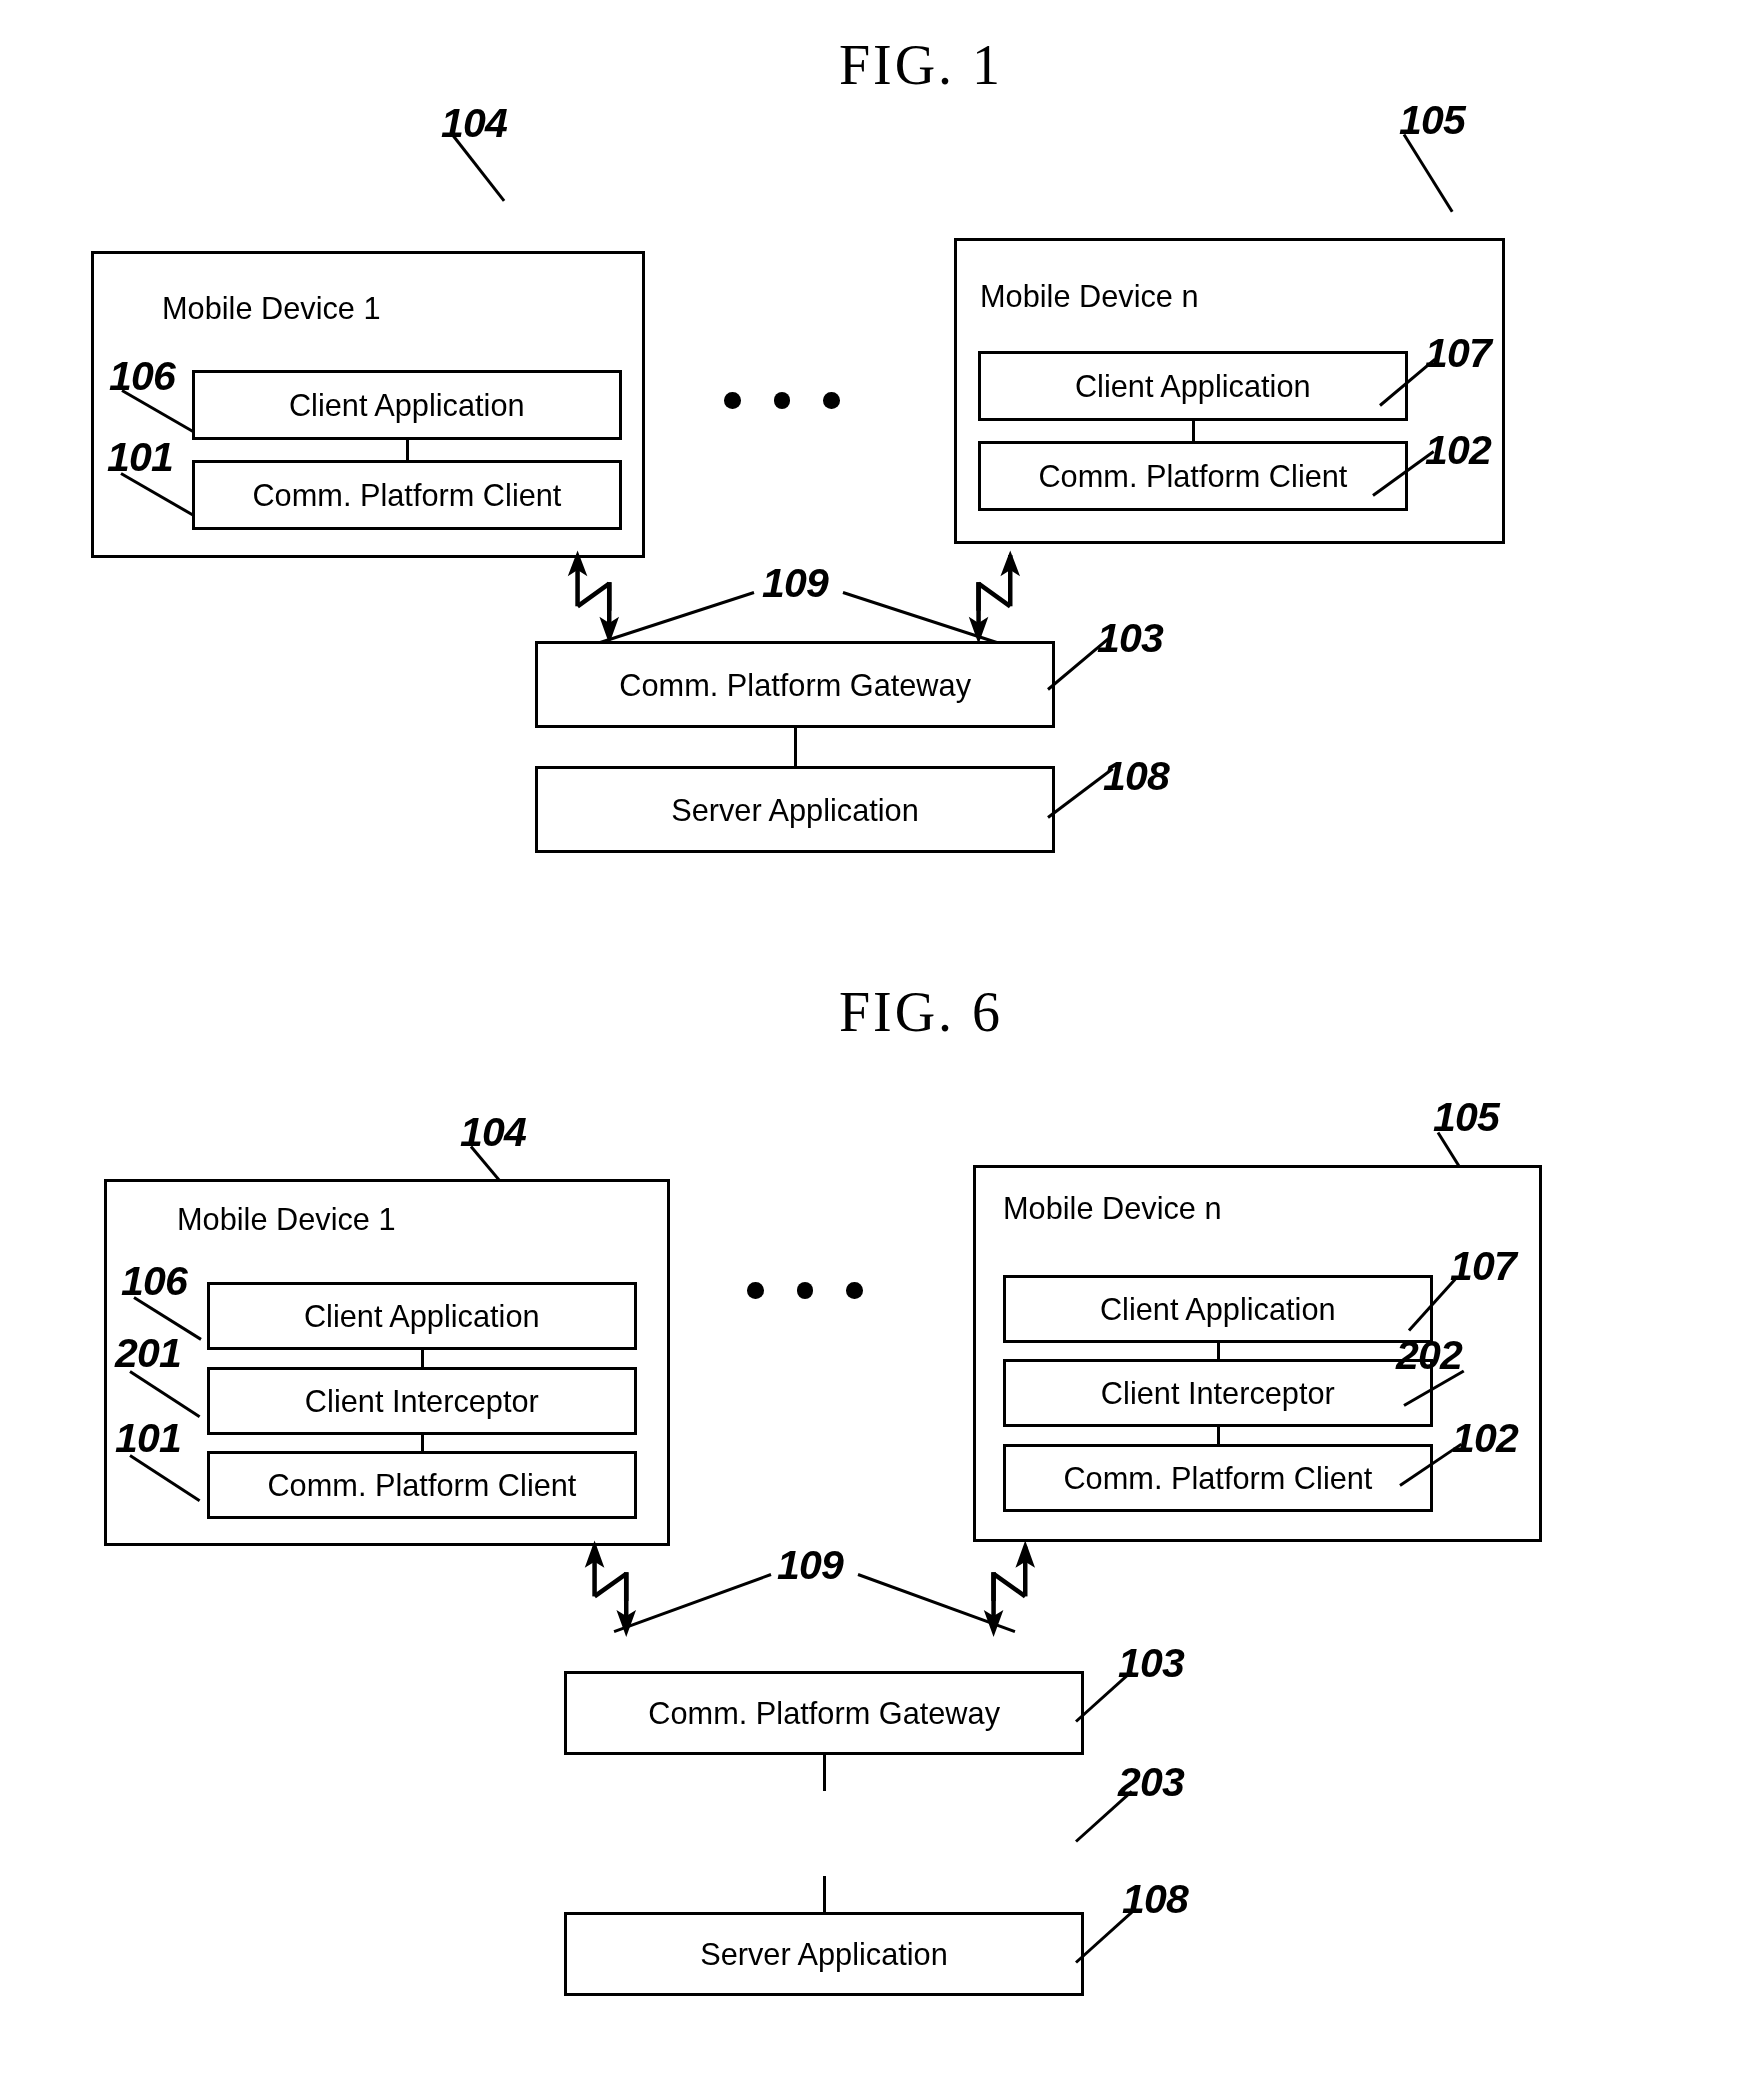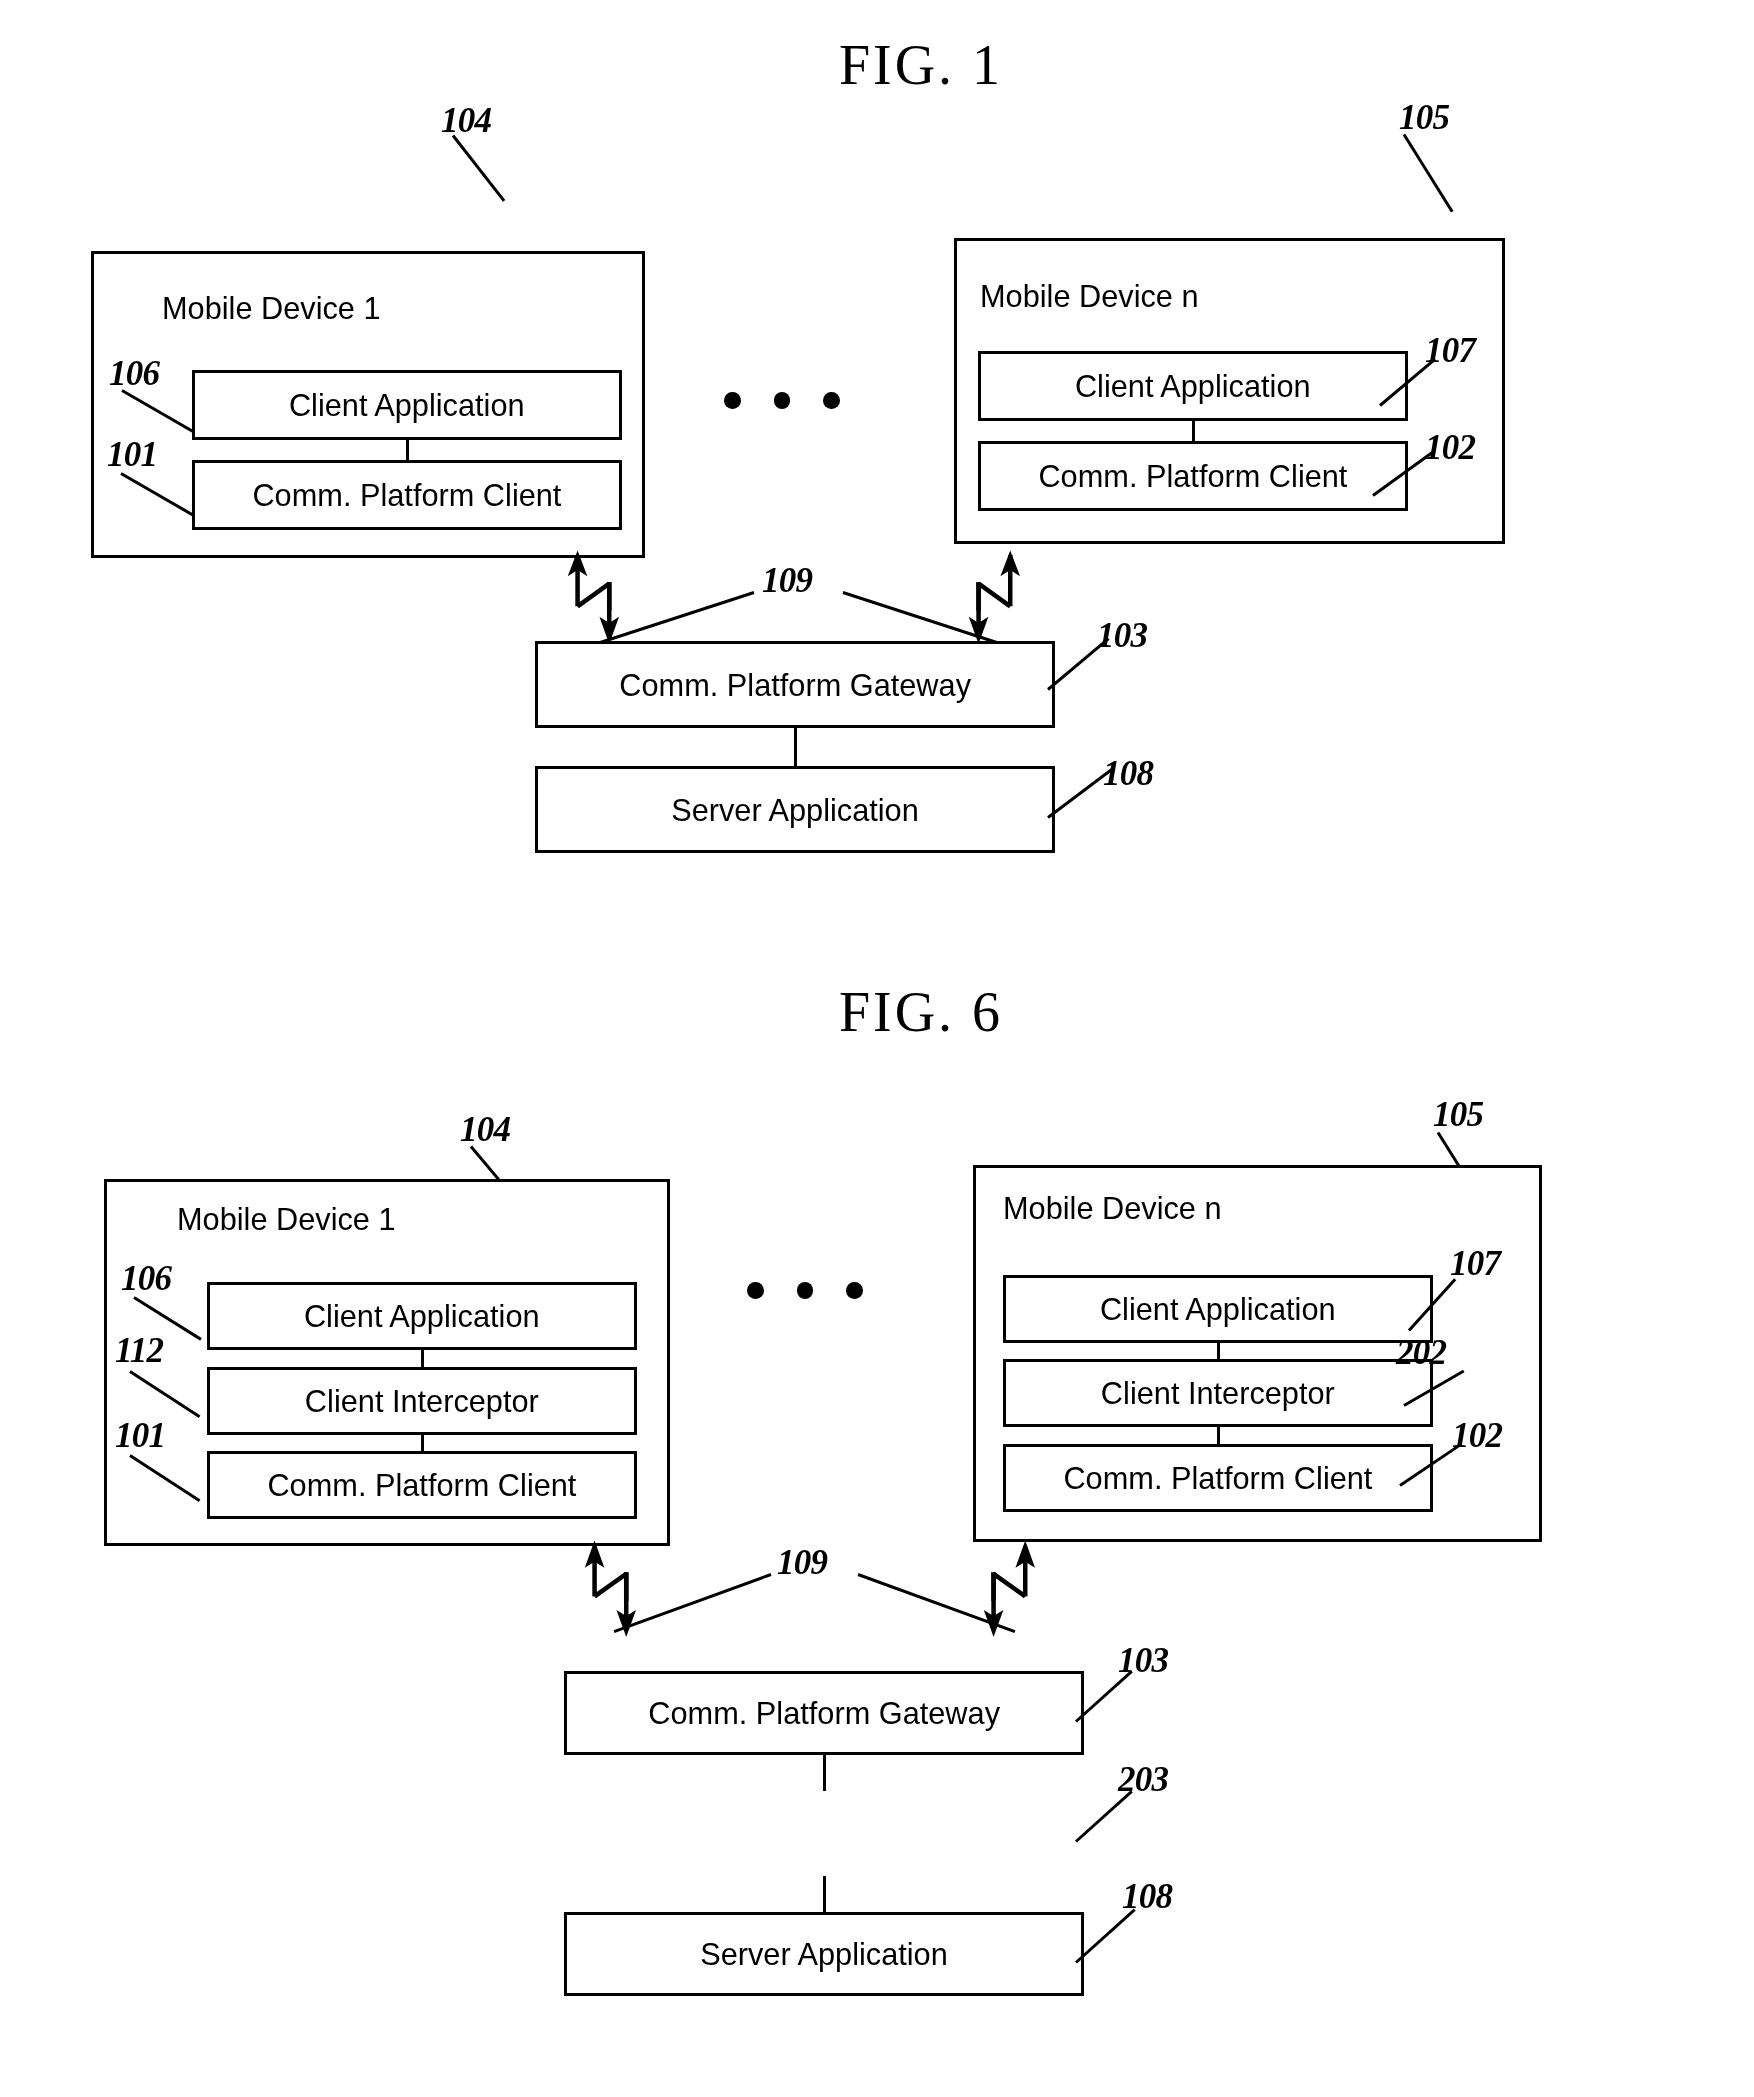--- a/index.html
+++ b/index.html
@@ -67,24 +67,24 @@
     font-size: 32px;
     color: #000;
     white-space: nowrap;
     transform: scaleX(0.96);
     transform-origin: left center;
   }
 
   
   .ref {
     position: absolute;
-    font-family: Liberation Serif, serif;
+    font-family: Liberation Sans, sans-serif;
     font-style: italic;
     font-weight: bold;
-    font-size: 35px;
+    font-size: 41px;
     line-height: 1;
     color: #000;
     white-space: nowrap;
     letter-spacing: -0.8px;
   }
 
   
   .leader {
     position: absolute;
     background: #000;
@@ -222,21 +222,21 @@
   <div class="box outer-box" style="left:104px; top:1179px; width:566px; height:367px;"></div>
   <div class="device-title" style="left:177px; top:1201px;">Mobile Device 1</div>
 
   <div class="ref" style="left:121px; top:1261px;">106</div>
   <div class="leader" style="left:134px; top:1296px; width:79px; transform:rotate(32deg);"></div>
 
   <div class="box inner-box" style="left:207px; top:1282px; width:430px; height:68px;">
     <span class="box-label">Client Application</span>
   </div>
 
-  <div class="ref" style="left:115px; top:1333px;">112</div>
+  <div class="ref" style="left:115px; top:1333px;">201</div>
   <div class="leader" style="left:130px; top:1370px; width:83px; transform:rotate(33deg);"></div>
 
   <div class="box inner-box" style="left:207px; top:1367px; width:430px; height:68px;">
     <span class="box-label">Client Interceptor</span>
   </div>
 
   <div class="ref" style="left:115px; top:1418px;">101</div>
   <div class="leader" style="left:130px; top:1454px; width:83px; transform:rotate(33deg);"></div>
 
   <div class="box inner-box" style="left:207px; top:1451px; width:430px; height:68px;">

